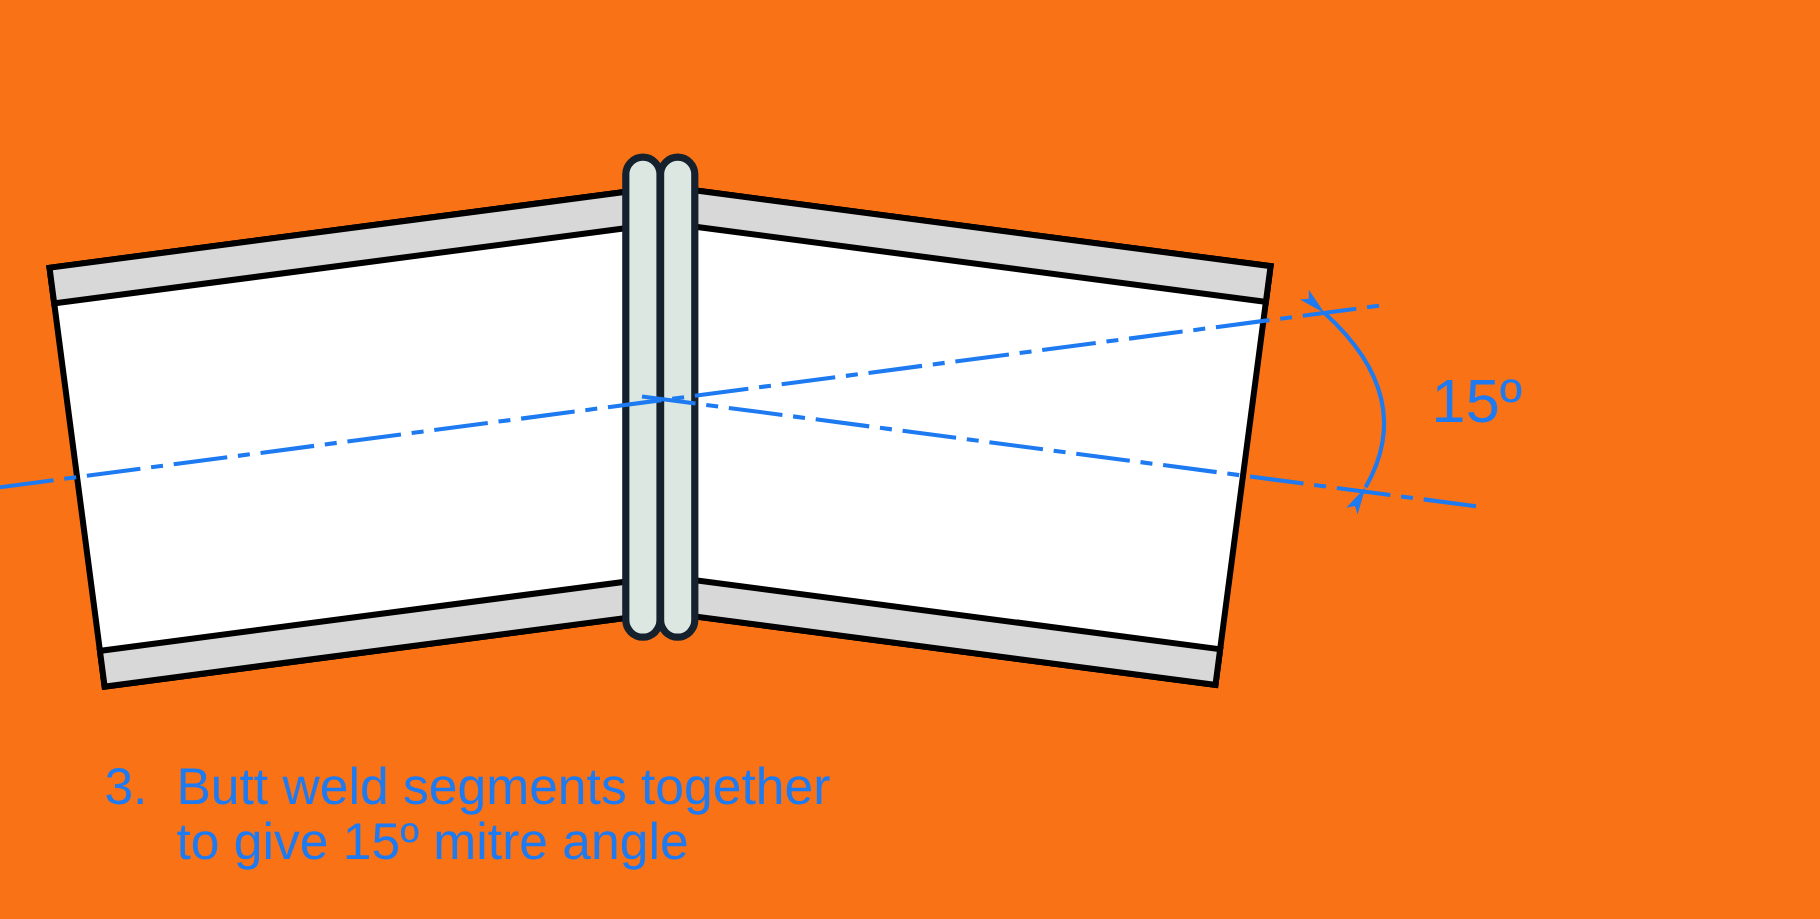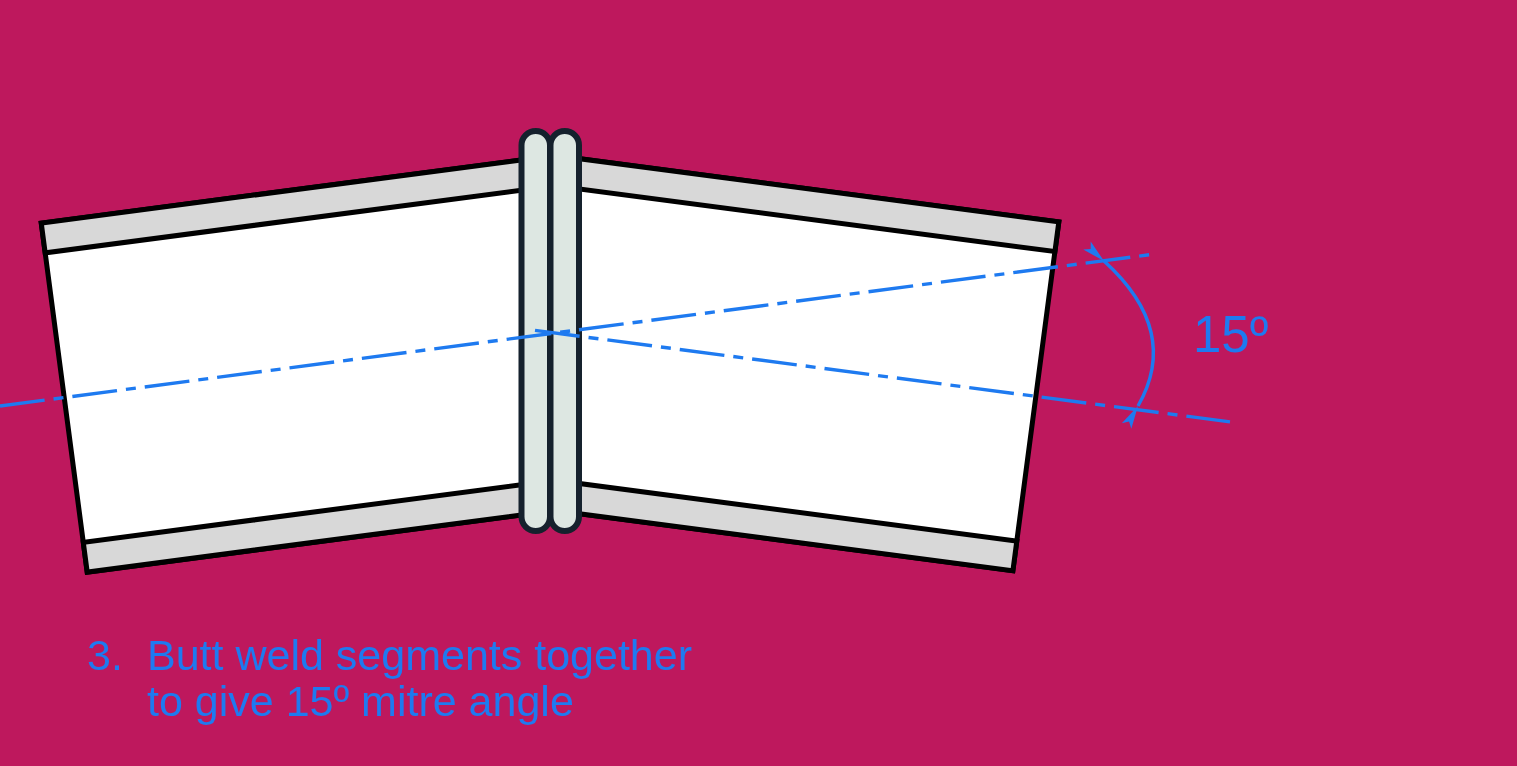--- a/index.html
+++ b/index.html
@@ -1,20 +1,20 @@
 <!DOCTYPE html>
 <html><head>
 <meta charset="utf-8">
 <style>
   html, body { margin: 0; padding: 0; background: #ffffff; }
   .stage {
     position: relative;
     width: 1517px;
     height: 766px;
-    background: #be185d;
+    background: #f97316;
     overflow: hidden;
     font-family: "Liberation Sans", sans-serif;
   }
   svg { display: block; }
   .pipe-body { fill: #ffffff; stroke: #000000; stroke-width: 5; }
   .pipe-wall { fill: #d8d8d8; stroke: #000000; stroke-width: 5; }
   .weld-bead-shape { fill: #dde7e2; stroke: #15212d; stroke-width: 6; }
   .centerline { fill: none; stroke: #1e7af0; stroke-width: 3.4; stroke-dasharray: 45 9 10 9; }
   .dim-arc { fill: none; stroke: #1e7af0; stroke-width: 3.4; }
   .angle-label { font-size: 51px; font-family: "Liberation Sans", sans-serif; }

